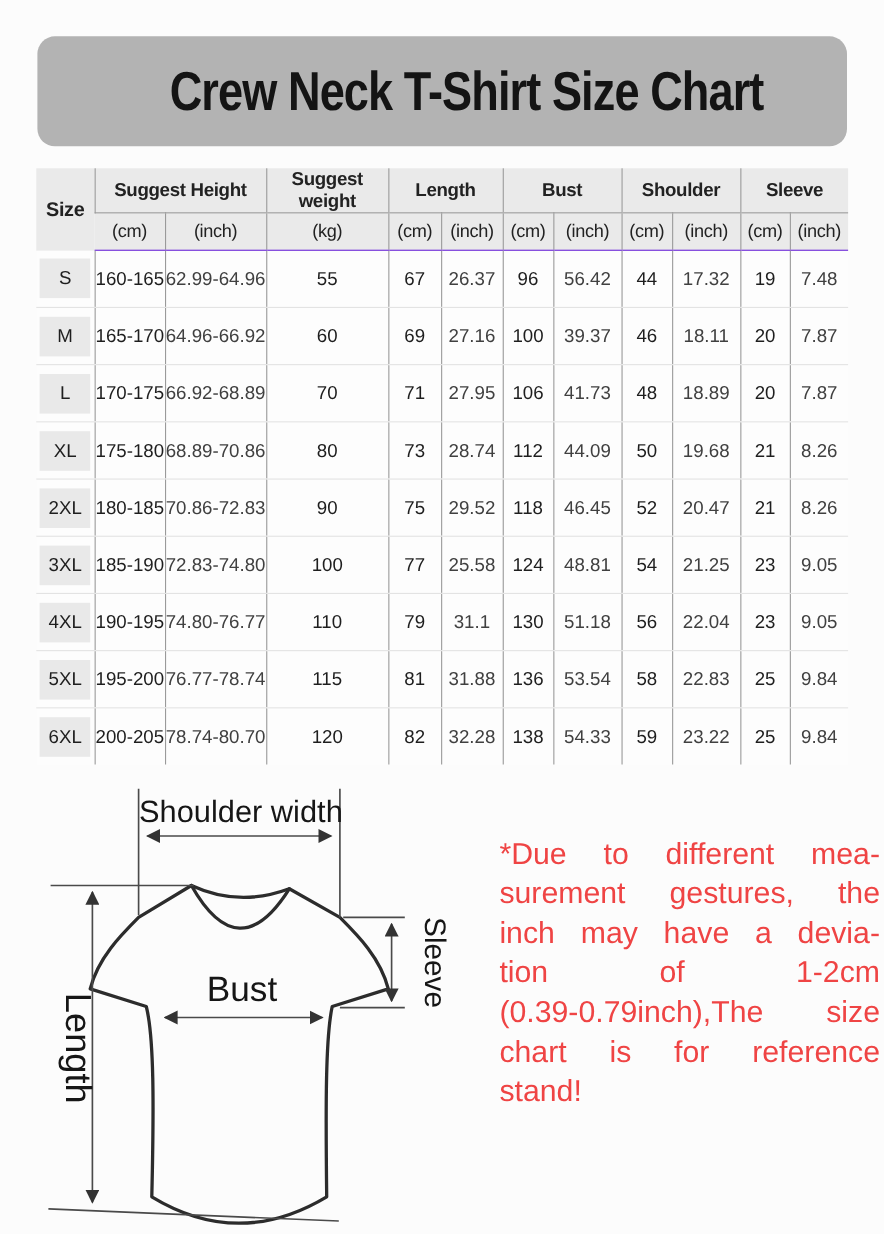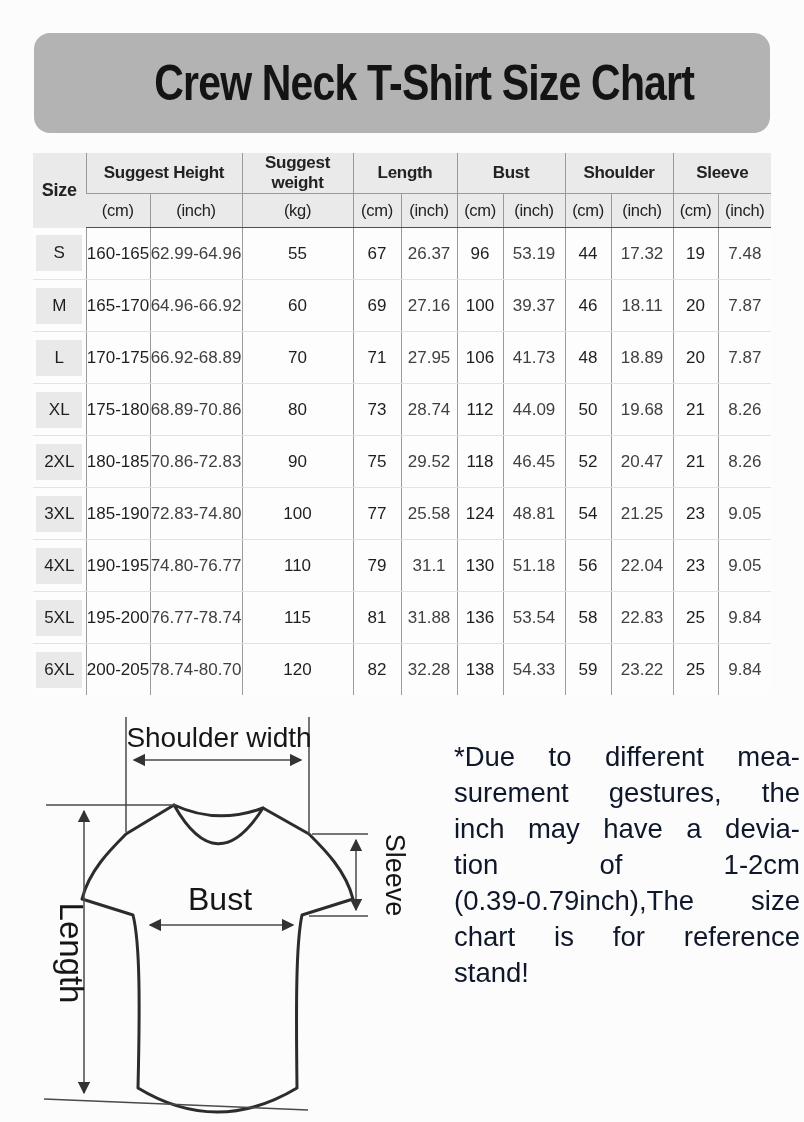--- a/index.html
+++ b/index.html
@@ -34,22 +34,22 @@
   .size-chart tbody td{height:51px;font-size:17px;border-bottom:1px solid #e3e3e3;background:#fdfdfd;}
   .size-chart tbody tr:last-child td{border-bottom:none;}
   .in{color:#404040;}
   .chip{
     display:inline-block;min-width:46px;padding:8px 0;background:#e9e9e9;font-size:17px;
   }
   
   .bottom{display:flex;margin-top:8px;}
   .diagram{flex:0 0 auto;margin-left:16px;}
   .note{
-    width:346px;margin-left:10px;margin-top:36px;
-    font-size:27.5px;line-height:36px;color:#0f172a;
+    width:346px;margin-left:10px;margin-top:55px;
+    font-size:27.5px;line-height:36px;color:#ef4444;
   }
   .note .ln{text-align:justify;text-align-last:justify;}
   .note .ln.last{text-align-last:left;}
   svg text{font-family:"Liberation Sans",sans-serif;fill:#161616;}
 </style>
 </head>
 <body>
 
 <div class="page">
 
@@ -98,21 +98,21 @@
     </thead>
     <tbody>
         <tr>
       <td><span class="chip">S</span></td>
       <td>160-165</td>
       <td class="in">62.99-64.96</td>
       <td>55</td>
       <td>67</td>
       <td class="in">26.37</td>
       <td>96</td>
-      <td class="in">53.19</td>
+      <td class="in">56.42</td>
       <td>44</td>
       <td class="in">17.32</td>
       <td>19</td>
       <td class="in">7.48</td>
     </tr>
         <tr>
       <td><span class="chip">M</span></td>
       <td>165-170</td>
       <td class="in">64.96-66.92</td>
       <td>60</td>

